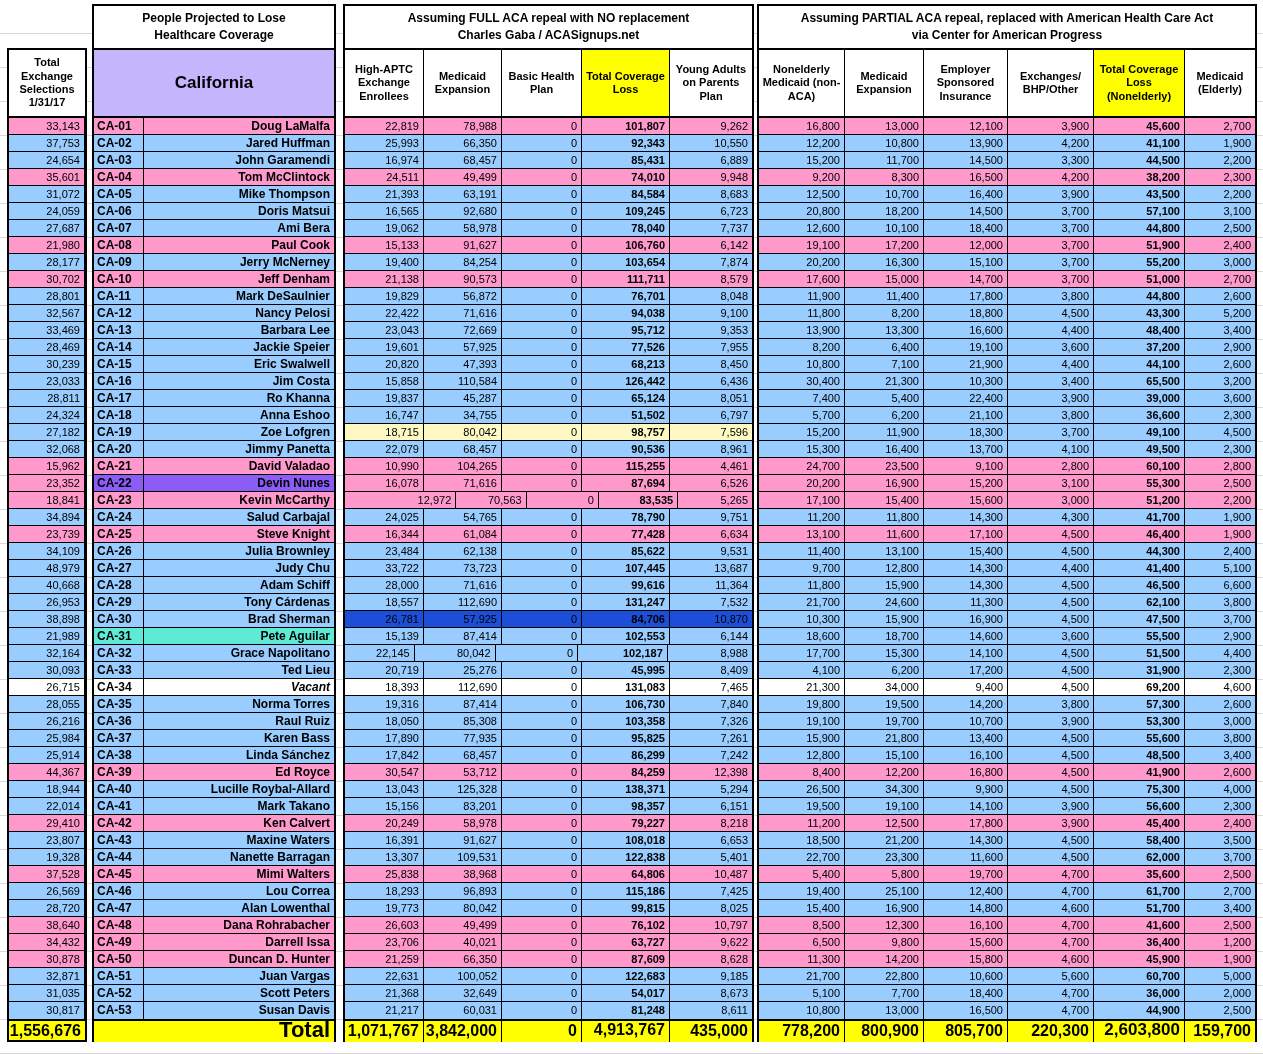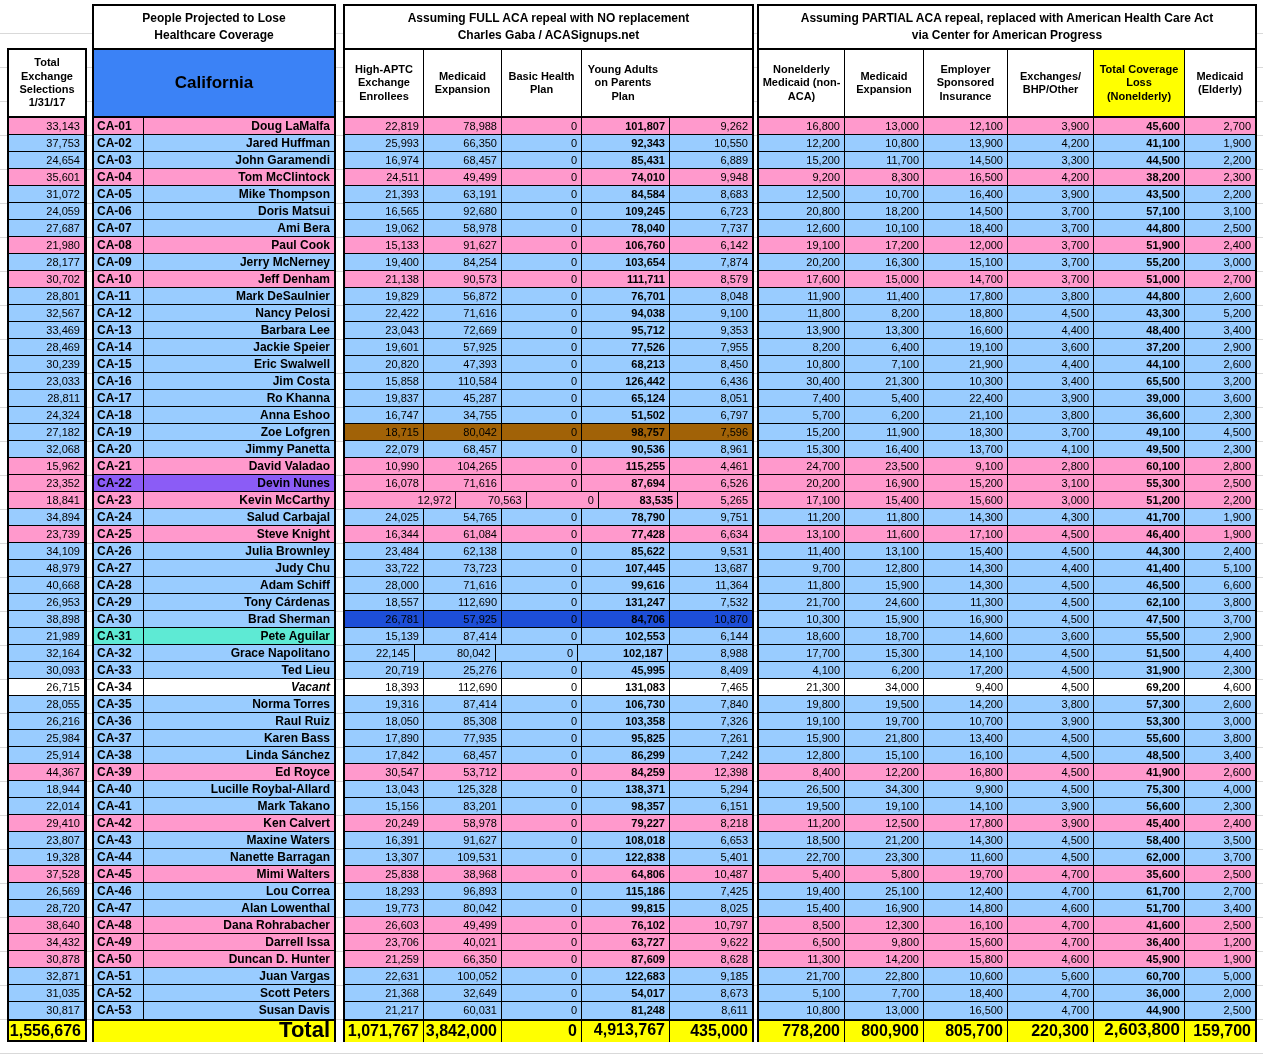--- a/index.html
+++ b/index.html
@@ -11,21 +11,21 @@
   }
   .block{position:absolute;border:2px solid #000;background:#fff;box-sizing:border-box;}
   #blockA{left:7px;top:48px;width:80px;}
   #blockB{left:92px;top:4px;width:244px;}
   #blockC{left:343px;top:4px;width:411px;}
   #blockD{left:757px;top:4px;width:500px;}
   .ghead{height:44px;box-sizing:border-box;border-bottom:2px solid #000;
     display:flex;flex-direction:column;align-items:center;justify-content:center;
     font-size:12px;font-weight:700;text-align:center;line-height:1.45;background:#fff;}
   .state-head{height:68px;box-sizing:border-box;border-bottom:2px solid #000;
-    display:flex;align-items:center;justify-content:center;font-size:17px;font-weight:700;background:#3b82f6;}
+    display:flex;align-items:center;justify-content:center;font-size:17px;font-weight:700;background:#c4b5fd;}
   .hrow{display:flex;border-bottom:2px solid #000;}
   .hcol,.hcellA{box-sizing:border-box;height:66px;border-right:1px solid #000;
     display:flex;align-items:center;justify-content:center;text-align:center;
     font-size:11px;font-weight:700;line-height:1.22;white-space:normal;padding:0 1px;background:#fff;}
   .hrow .hcol:last-child{border-right:none;}
   .hcellA{height:68px;border-right:none;border-bottom:2px solid #000;width:100%;}
   .hl{background:#FFFF00;}
   .row{display:flex;border-bottom:1px solid #000;height:17px;box-sizing:border-box;}
   .bodyA .cell{display:block;border-bottom:1px solid #000;height:17px;width:100%;}
   .bodyA .cell:last-child,.bodyB .row:last-child,.bodyC .row:last-child,.bodyD .row:last-child{border-bottom:none;}
@@ -341,20 +341,21 @@
 
   <div class="block" id="blockC">
     <div class="ghead">
       <div>Assuming FULL ACA repeal with NO replacement</div>
       <div>Charles Gaba / ACASignups.net</div>
     </div>
     <div class="hrow">
         <div class="hcol cC0">High-APTC Exchange Enrollees</div>
         <div class="hcol cC1">Medicaid Expansion</div>
         <div class="hcol cC2">Basic Health Plan</div>
+        <div class="hcol cC3 hl">Total Coverage Loss</div>
         <div class="hcol cC4">Young Adults on Parents Plan</div>
       </div>
     <div class="bodyC">
         <div class="row" style="background: rgb(255, 153, 204);">
           <div class="cell num cC0">22,819</div>
           <div class="cell num cC1">78,988</div>
           <div class="cell num cC2">0</div>
           <div class="cell num cC3 bold">101,807</div>
           <div class="cell num cC4">9,262</div>
         </div>
@@ -470,21 +471,21 @@
           <div class="cell num cC3 bold">65,124</div>
           <div class="cell num cC4">8,051</div>
         </div>
         <div class="row" style="background: rgb(153, 204, 255);">
           <div class="cell num cC0">16,747</div>
           <div class="cell num cC1">34,755</div>
           <div class="cell num cC2">0</div>
           <div class="cell num cC3 bold">51,502</div>
           <div class="cell num cC4">6,797</div>
         </div>
-        <div class="row" style="background: #a16207;">
+        <div class="row" style="background: #fef9c3;">
           <div class="cell num cC0">18,715</div>
           <div class="cell num cC1">80,042</div>
           <div class="cell num cC2">0</div>
           <div class="cell num cC3 bold">98,757</div>
           <div class="cell num cC4">7,596</div>
         </div>
         <div class="row" style="background: rgb(153, 204, 255);">
           <div class="cell num cC0">22,079</div>
           <div class="cell num cC1">68,457</div>
           <div class="cell num cC2">0</div>

